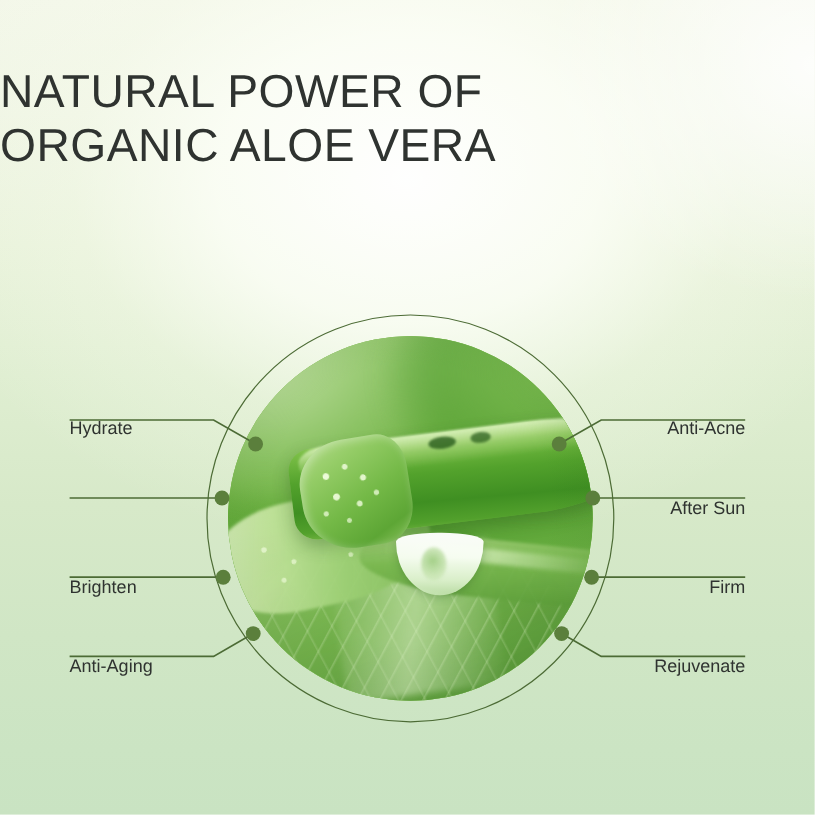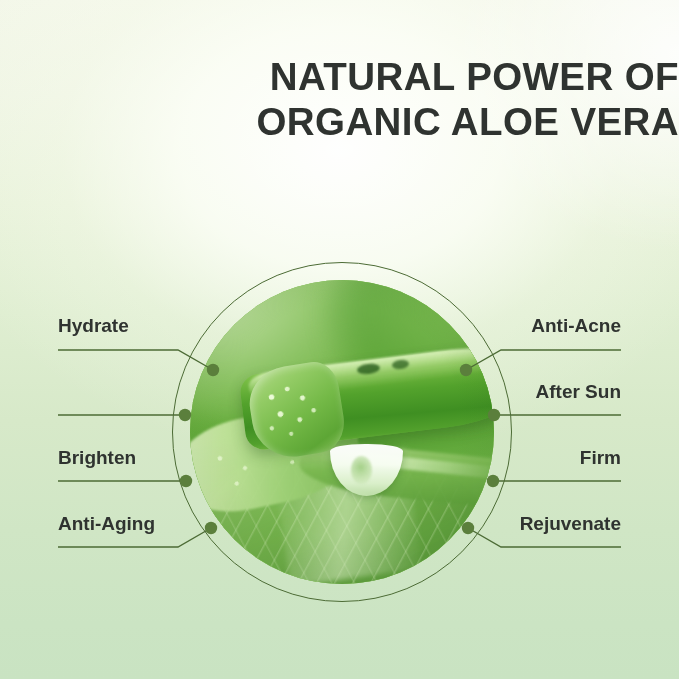--- a/index.html
+++ b/index.html
@@ -41,28 +41,27 @@
         rgba(255,255,255,0.00) 72%);
     pointer-events: none;
   }
 
   
   .headline {
     position: absolute;
     left: 0;
     right: 0;
     top: 54px;
-    text-align: right;
+    text-align: left;
     color: #2f3330;
     font-size: 38.5px;
     line-height: 45px;
     letter-spacing: 0.4px;
-    font-weight: 700;
+    font-weight: 400;
     white-space: pre-line;
-    margin-left: 48px;
   }
 
   .subhead {
     position: absolute;
     left: 88px;
     width: 503px;
     top: 170px;
     text-align: center;
     color: #3a3f3a;
     font-size: 15.4px;
@@ -346,24 +345,25 @@
   }
   .conn-dot {
     fill: #5b7f3c;
     stroke: none;
   }
 
   
   .label {
     position: absolute;
     color: #2f3330;
-    font-size: 19px;
+    font-size: 15px;
     line-height: 26px;
-    font-weight: 700;
+    font-weight: 400;
     white-space: nowrap;
+    margin-top: 32px;
   }
   .label.left  { text-align: left;  left: 58px; }
   .label.right { text-align: right; right: 58px; }
 </style>
 </head>
 <body>
 
 <div id="infographic">
 
   <div id="bg-tint-right"></div>

